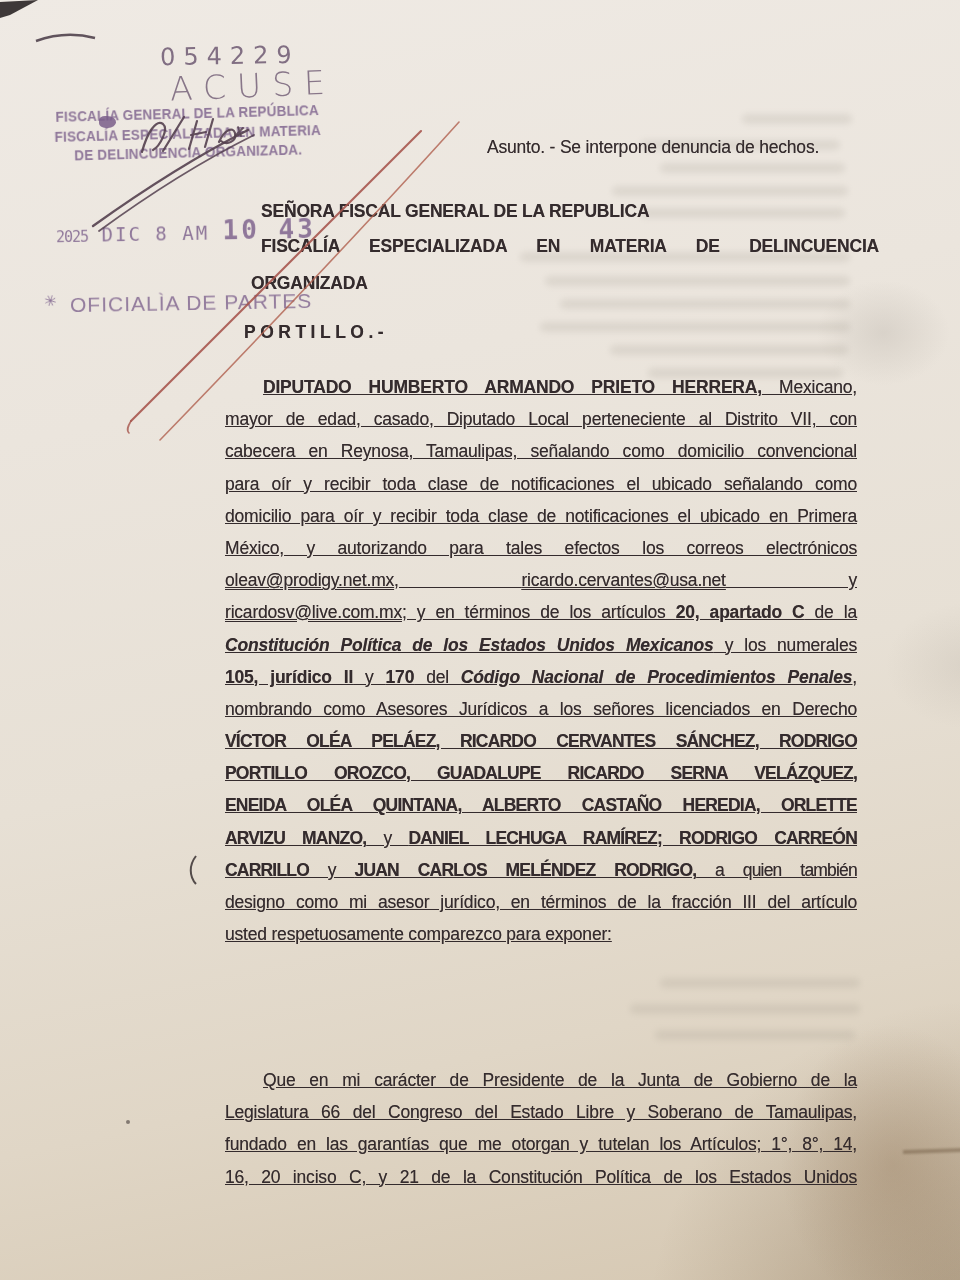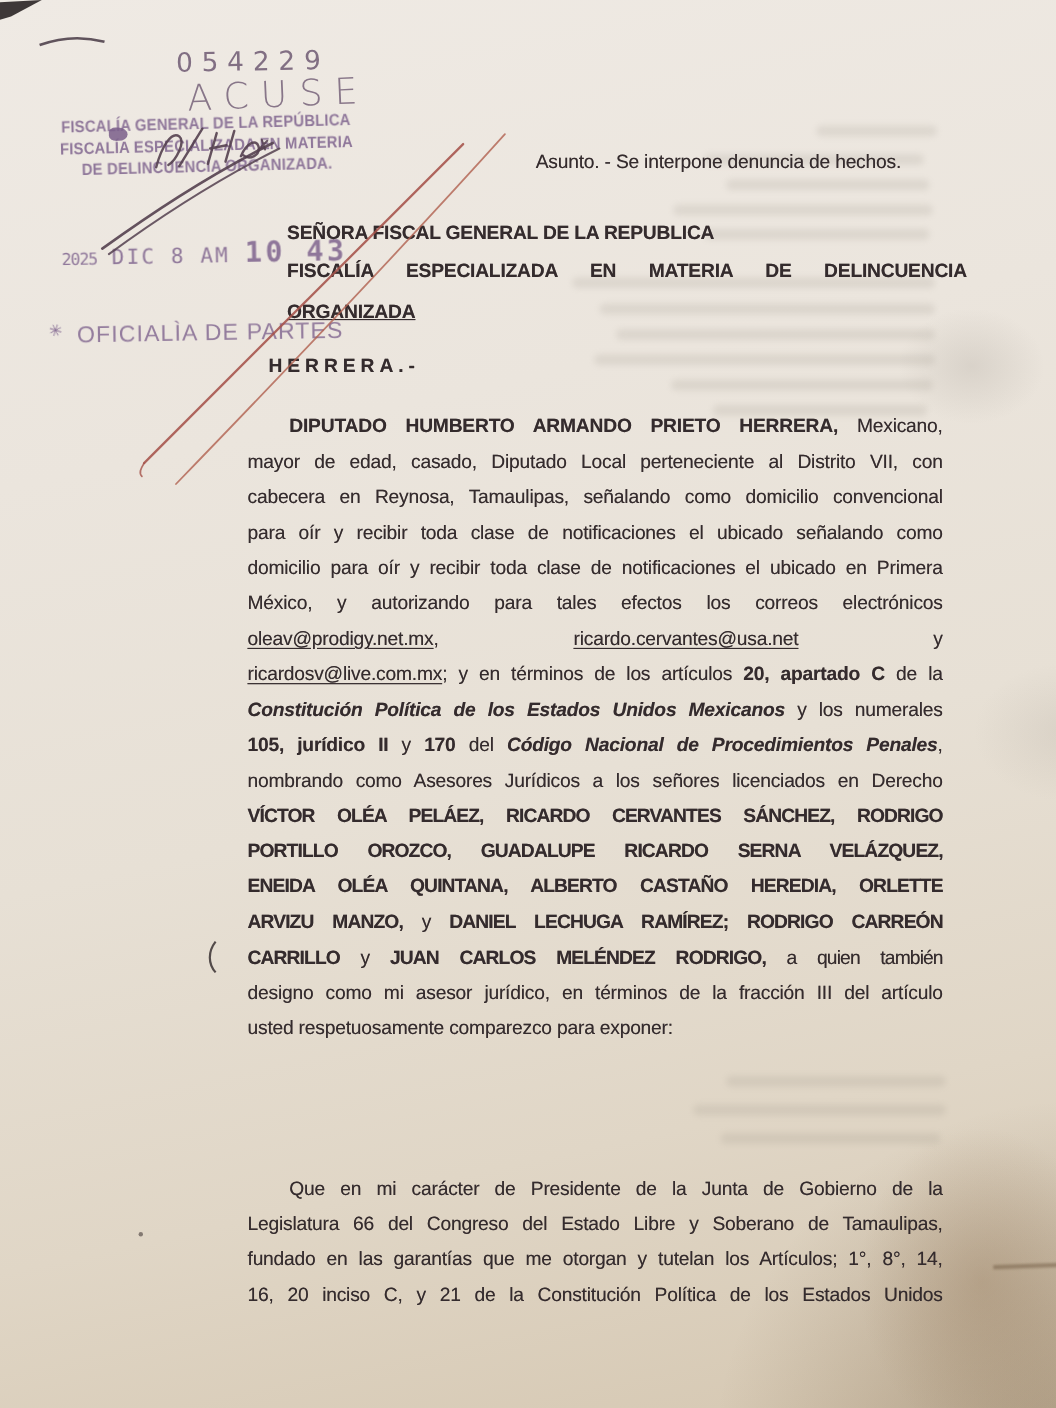--- a/index.html
+++ b/index.html
@@ -21,21 +21,21 @@
 
   
   .ink{color:#342b2d;text-shadow:0 0 .5px rgba(52,43,45,.55);}
   .abs{position:absolute;}
   .subject{font-size:17.5px;letter-spacing:-0.2px;}
   .addr{font-size:17.5px;font-weight:700;letter-spacing:-0.2px;margin-left:23px;}
   .addr-just{width:618px;text-align:justify;text-align-last:justify;white-space:nowrap;}
   .presente{font-size:17.5px;font-weight:700;letter-spacing:4.5px;}
 
   .para{position:absolute;left:225px;width:632px;font-size:17.5px;letter-spacing:-0.2px;}
-  .line{height:32.2px;line-height:32.2px;text-align:justify;text-align-last:justify;white-space:nowrap;}
+  .line{height:32.2px;line-height:32.2px;text-align:justify;text-align-last:justify;white-space:nowrap;text-decoration:underline;}
   .line.noj{text-align:left;text-align-last:left;}
   .line.ind{text-indent:38px;}
   .line .b{font-weight:700;}
   .line .i{font-style:italic;}
   .line .u{text-decoration:underline;text-underline-offset:3px;}
   .line.caps span{letter-spacing:-0.8px;}
 
   
   .hand{color:#6f5a73;font-family:"DejaVu Sans",sans-serif;}
   .refnum{font-size:24px;letter-spacing:8px;transform:rotate(-1deg);opacity:.85;}
@@ -91,22 +91,22 @@
     <span class="yr">2025</span><span class="dt"> DIC  8  AM </span><span class="tm">10 43</span>
   </div>
 
   <div class="abs stamp ofi-mark" style="left:44px;top:292px;">✳</div>
   <div class="abs stamp oficialia" style="left:70px;top:291px;">OFICIALÌA DE PARTES</div>
 
   <div class="abs ink subject" style="left:487px;top:90px;margin-top:47px;">Asunto. - Se interpone denuncia de hechos.</div>
 
   <div class="abs ink addr" style="left:238px;top:201px;">SEÑORA FISCAL GENERAL DE LA REPUBLICA</div>
   <div class="abs ink addr addr-just" style="left:238px;top:236px;">FISCALÍA ESPECIALIZADA EN MATERIA DE DELINCUENCIA</div>
-  <div class="abs ink addr" style="left:238px;top:273px;text-decoration:underline;">ORGANIZADA</div>
-  <div class="abs ink presente" style="left:244px;top:322px;">HERRERA.-</div>
+  <div class="abs ink addr" style="left:228px;top:273px;">ORGANIZADA</div>
+  <div class="abs ink presente" style="left:244px;top:322px;">PORTILLO.-</div>
 
   <div class="para ink" style="top:371px;">
       <div class="line ind"><span class="b">DIPUTADO HUMBERTO ARMANDO PRIETO HERRERA,</span><span> Mexicano,</span></div>
       <div class="line"><span>mayor de edad, casado, Diputado Local perteneciente al Distrito VII, con</span></div>
       <div class="line"><span>cabecera en Reynosa, Tamaulipas, señalando como domicilio convencional</span></div>
       <div class="line"><span>para oír y recibir toda clase de notificaciones el ubicado señalando como</span></div>
       <div class="line"><span>domicilio para oír y recibir toda clase de notificaciones el ubicado en Primera</span></div>
       <div class="line"><span>México, y autorizando para tales efectos los correos electrónicos</span></div>
       <div class="line"><span class="u">oleav@prodigy.net.mx</span><span>, </span><span class="u">ricardo.cervantes@usa.net</span><span> y</span></div>
       <div class="line"><span class="u">ricardosv@live.com.mx</span><span>; y en términos de los artículos </span><span class="b">20, apartado C</span><span> de la</span></div>

